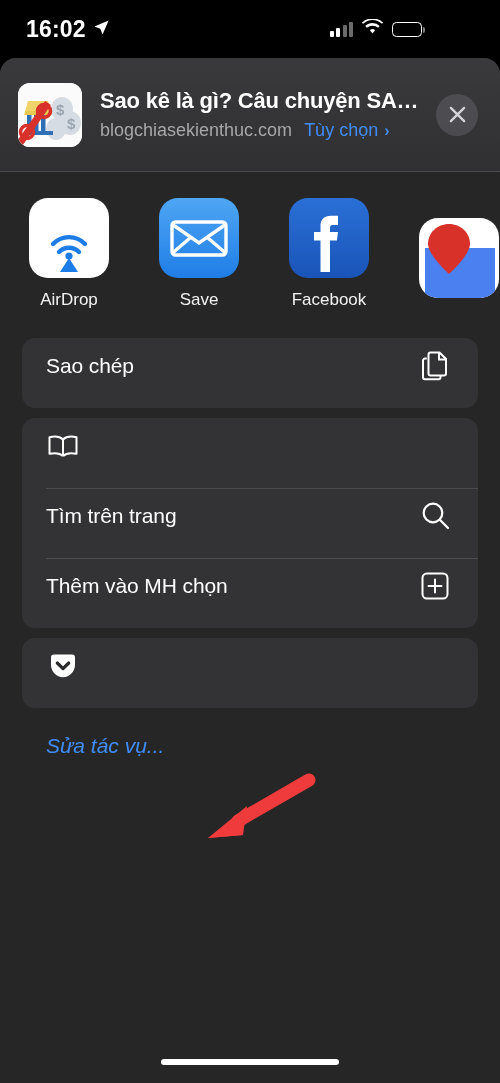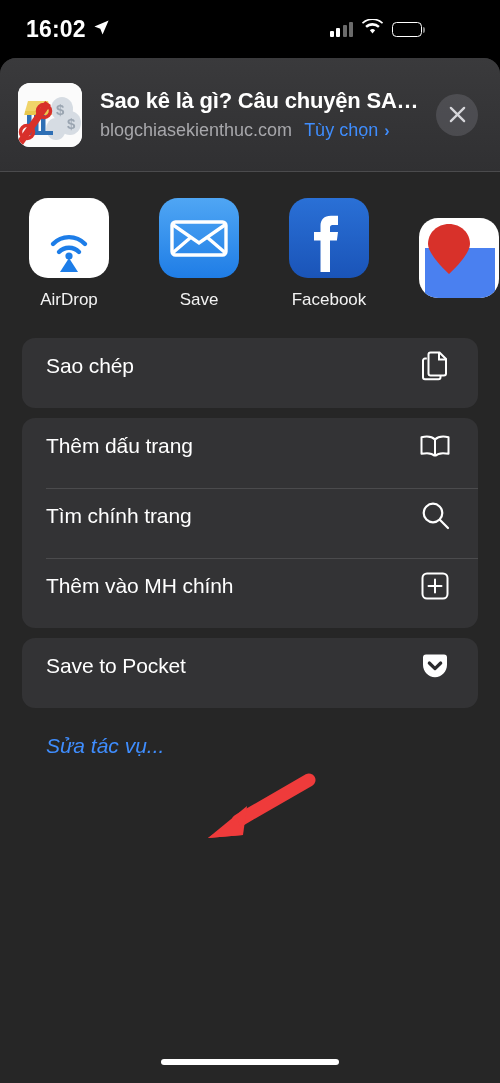--- a/index.html
+++ b/index.html
@@ -243,57 +243,55 @@
           </svg>
         </span>
       </div>
     </div>
 
     
     <div class="group">
 
 
       <div class="row">
-        <span class="row-label">Thêm dấu trang</span>
         <span class="row-icon">
           <svg width="32" height="26" viewBox="0 0 32 26">
             <path d="M16 6.5C13 3.5 8 3 2.5 4.2v16.6C8 19.6 13 20 16 23M16 6.5c3-3 8-3.5 13.5-2.3v16.6C24 19.6 19 20 16 23" fill="none" stroke="#fff" stroke-width="2" stroke-linejoin="round"></path>
             <path d="M16 6.5V23" fill="none" stroke="#fff" stroke-width="2"></path>
           </svg>
         </span>
       </div>
 
 
       <div class="row">
-        <span class="row-label">Tìm chính trang</span>
+        <span class="row-label">Tìm trên trang</span>
         <span class="row-icon">
           <svg width="29" height="29" viewBox="0 0 29 29">
             <circle cx="12" cy="12" r="9.3" fill="none" stroke="#fff" stroke-width="2.2"></circle>
             <path d="M18.8 18.8L27 27" fill="none" stroke="#fff" stroke-width="2.2" stroke-linecap="round"></path>
           </svg>
         </span>
       </div>
 
       <div class="row">
-        <span class="row-label">Thêm vào MH chính</span>
+        <span class="row-label">Thêm vào MH chọn</span>
         <span class="row-icon">
           <svg width="28" height="28" viewBox="0 0 28 28">
             <rect x="1.5" y="1.5" width="25" height="25" rx="4.5" fill="none" stroke="#fff" stroke-width="2"></rect>
             <path d="M14 7.5v13M7.5 14h13" fill="none" stroke="#fff" stroke-width="2" stroke-linecap="round"></path>
           </svg>
         </span>
       </div>
 
     </div>
 
     
     <div class="group">
 
       <div class="row">
-        <span class="row-label">Save to Pocket</span>
         <span class="row-icon">
           <svg width="30" height="30" viewBox="0 0 30 30">
             <path d="M3 6.5a3 3 0 0 1 3-3h18a3 3 0 0 1 3 3v7.2C27 20.6 21.6 26.2 15 26.2S3 20.6 3 13.7z" fill="#fff"></path>
             <path d="M9.3 12l5.7 5.6L20.7 12" fill="none" stroke="#2a2a2c" stroke-width="3.2" stroke-linecap="round" stroke-linejoin="round"></path>
           </svg>
         </span>
       </div>
 
 
     </div>

